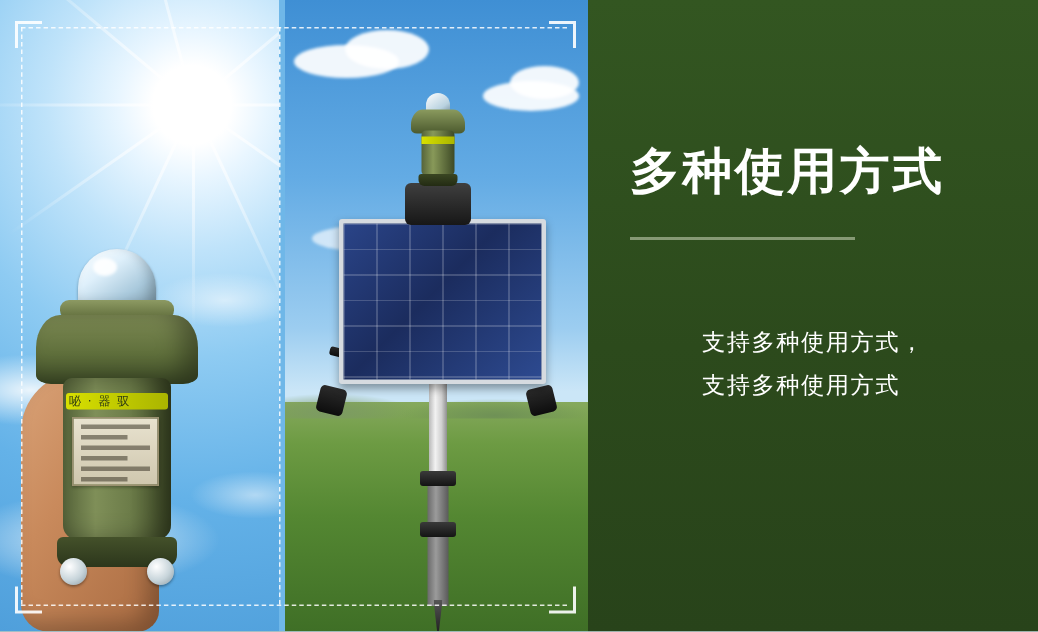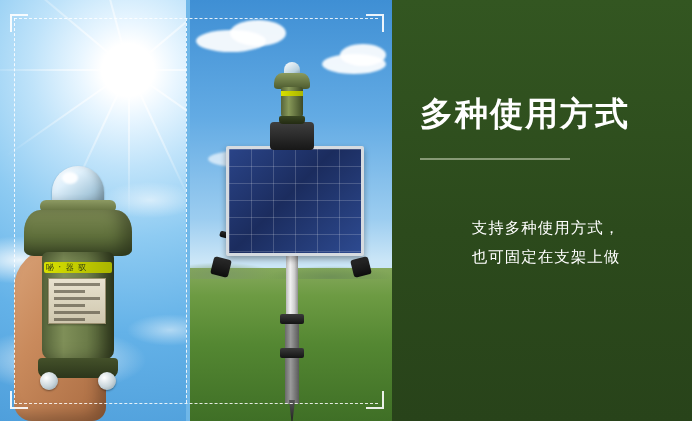--- a/index.html
+++ b/index.html
@@ -259,21 +259,20 @@
     border-color: rgba(255,255,255,.9); border-style: solid; border-width: 0;
   }
 
   
   .right {
     position: absolute;
     left: 392px; top: 0;
     width: 300px; height: 421px;
     background: #2f5020;
     background: linear-gradient(to bottom, #335621 0%, #2c4a1c 55%, #28431a 100%);
-    text-align: center;
   }
   .right .title {
     position: absolute;
     left: 28px; top: 92px;
     font-size: 33px;
     font-weight: bold;
     color: #ffffff;
     letter-spacing: 2px;
     font-family: "DejaVu Sans", "Liberation Sans", sans-serif;
   }
@@ -287,21 +286,21 @@
   .right .body {
     position: absolute;
     left: 28px; top: 214px;
     width: 252px;
     color: #ffffff;
     font-size: 15.5px;
     line-height: 29px;
     letter-spacing: 1px;
     font-family: "DejaVu Sans", "Liberation Sans", sans-serif;
   }
-  .right .body div { white-space: nowrap; }
+  .right .body div { white-space: nowrap; margin-left: 48px; }
 </style>
 </head>
 <body>
 
 <div class="page">
 
   <div class="photos">
 
     <div class="panelA">
       <div class="cloudsA"></div>
@@ -381,17 +380,17 @@
     <div class="corner" style="left:10px;  top:391px; border-bottom-width:2px; border-left-width:2px;"></div>
     <div class="corner" style="left:366px; top:14px;  border-top-width:2px; border-right-width:2px;"></div>
     <div class="corner" style="left:366px; top:391px; border-bottom-width:2px; border-right-width:2px;"></div>
   </div>
 
   <div class="right">
     <div class="title">多种使用方式</div>
     <div class="rule"></div>
     <div class="body">
       <div>支持多种使用方式，</div>
-      <div>也可固定在支架上做</div>
+      <div>支持多种使用方式</div>
     </div>
   </div>
 
 </div>
 
 </body></html>

